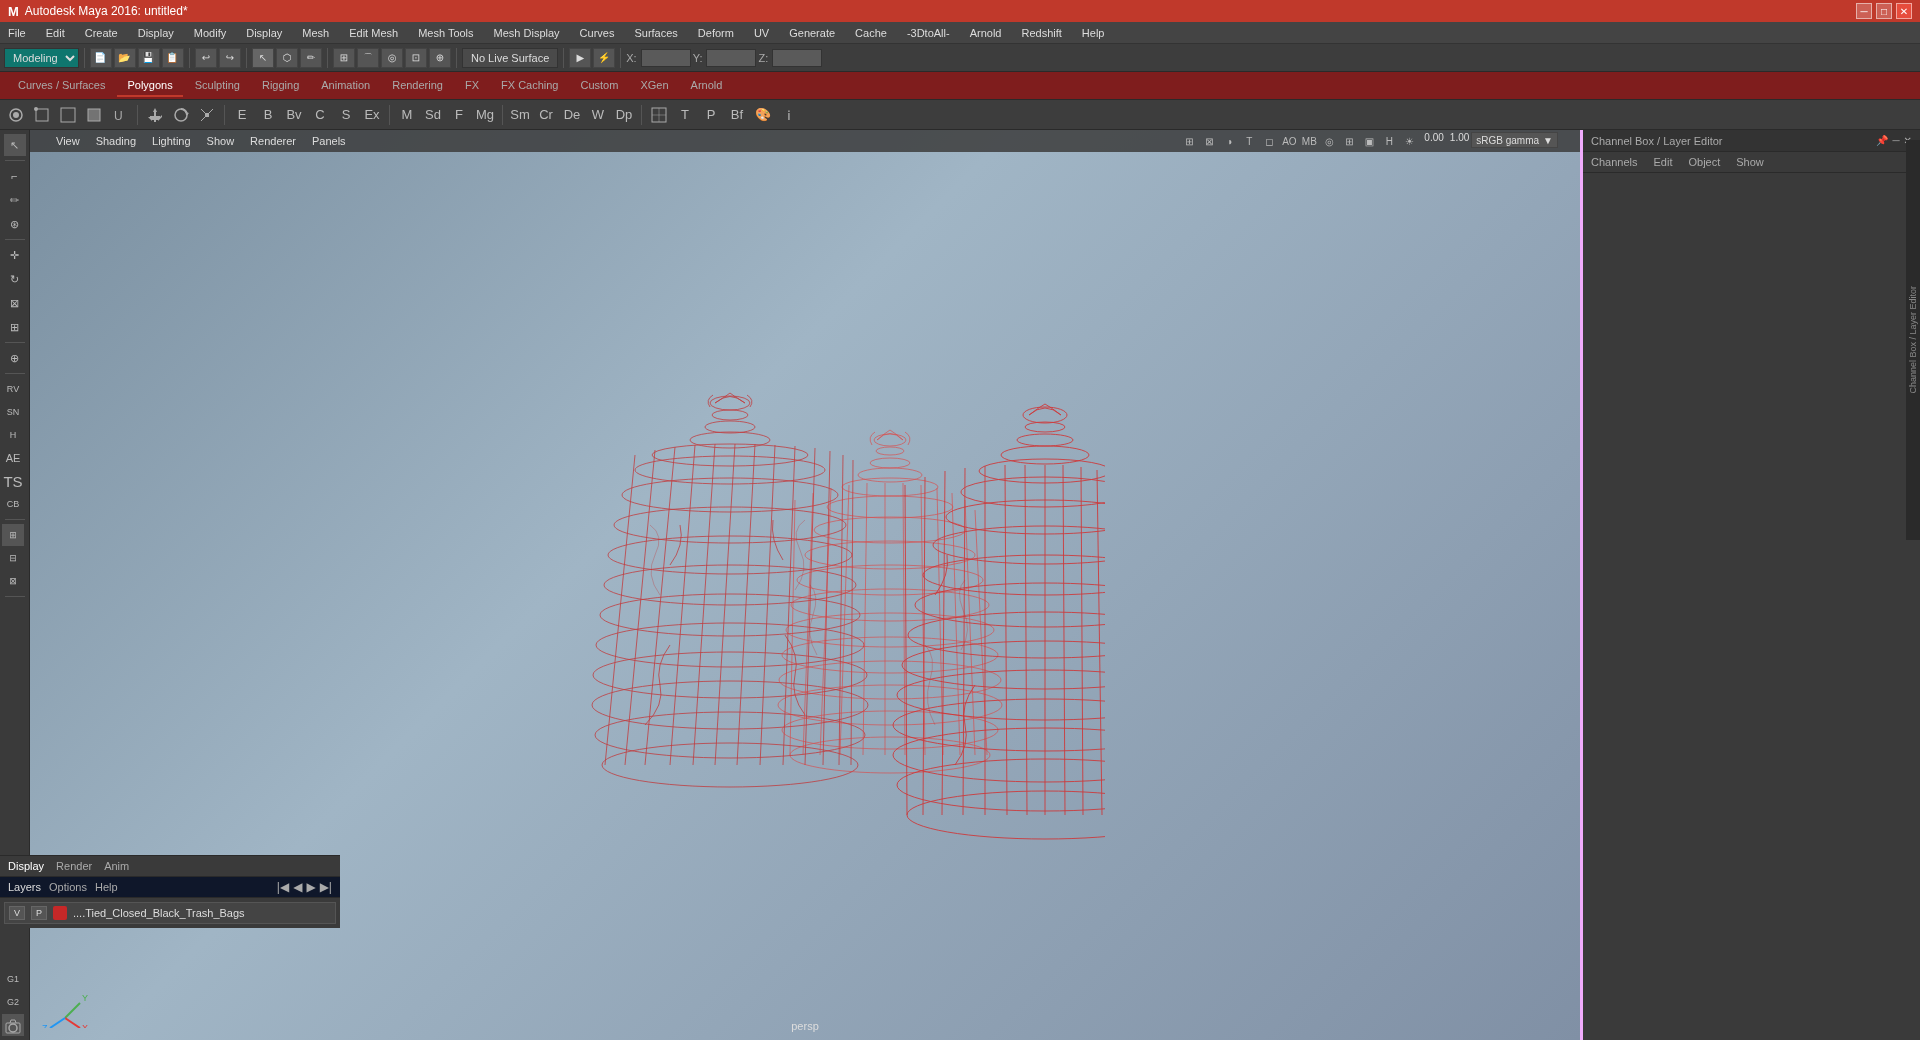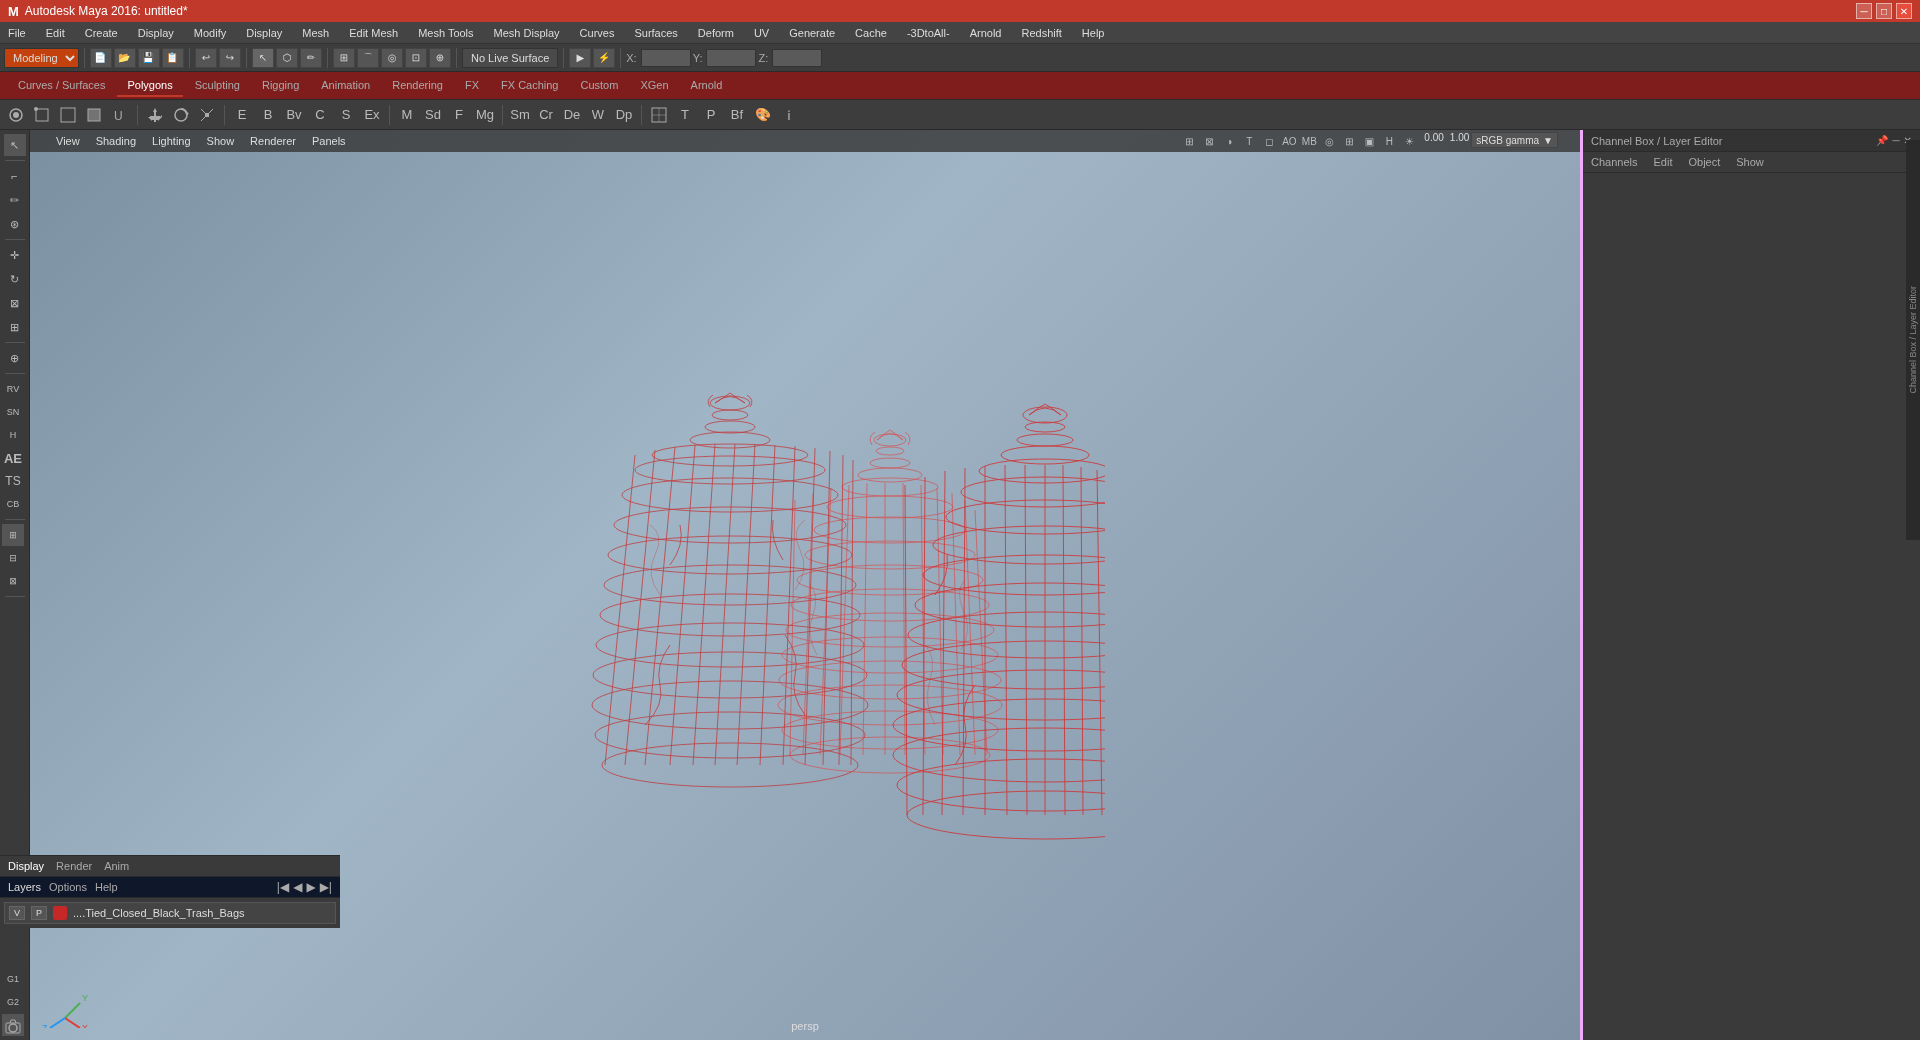--- a/index.html
+++ b/index.html
@@ -10,21 +10,21 @@
     #title-bar-left { display: flex; align-items: center; gap: 6px; }
     #title-bar-controls { display: flex; gap: 4px; }
     .title-btn { width: 16px; height: 16px; border: 1px solid rgba(255,255,255,0.5); background: rgba(255,255,255,0.2); cursor: pointer; display: flex; align-items: center; justify-content: center; font-size: 10px; color: white; }
 
     
     #menu-bar { background: #444; height: 22px; display: flex; align-items: center; padding: 0 4px; gap: 12px; border-bottom: 1px solid #333; }
     .menu-item { color: #ddd; font-size: 11px; cursor: pointer; padding: 2px 4px; }
 
     
     #main-toolbar { background: #3d3d3d; height: 28px; display: flex; align-items: center; padding: 0 4px; gap: 2px; border-bottom: 1px solid #2a2a2a; }
-    .toolbar-dropdown { background: #c2410c; border: 1px solid #333; color: #ddd; font-size: 11px; padding: 2px 4px; height: 20px; }
+    .toolbar-dropdown { background: #0f766e; border: 1px solid #333; color: #ddd; font-size: 11px; padding: 2px 4px; height: 20px; }
     .toolbar-sep { width: 1px; background: #555; height: 20px; margin: 0 3px; }
     .toolbar-btn { background: #555; border: 1px solid #444; color: #ddd; width: 22px; height: 20px; display: flex; align-items: center; justify-content: center; cursor: pointer; font-size: 10px; }
     .no-live-surface { background: #4a4a4a; border: 1px solid #333; color: #ddd; font-size: 11px; padding: 2px 8px; height: 20px; display: flex; align-items: center; }
     .xyz-inputs { display: flex; align-items: center; gap: 2px; }
     .xyz-label { color: #aaa; font-size: 11px; margin-right: 2px; }
     .xyz-input { background: #5a5a5a; border: 1px solid #333; color: #ddd; width: 50px; height: 18px; font-size: 10px; padding: 0 2px; }
 
     
     #tab-bar { background: #7f1d1d; height: 28px; display: flex; align-items: center; padding: 0 8px; gap: 2px; border-bottom: 1px solid #2a2a2a; }
     .tab { padding: 4px 10px; color: #aaa; font-size: 11px; cursor: pointer; border-bottom: 2px solid transparent; }
@@ -273,22 +273,22 @@
     <button class="left-btn">⊠</button>
     <button class="left-btn">⊞</button>
     <div class="left-sep"></div>
     <button class="left-btn">⊕</button>
     <div class="left-sep"></div>
 
     <div style="display:flex; flex-direction:column; gap:1px; width:100%;">
       <button class="left-btn" style="font-size:9px;">RV</button>
       <button class="left-btn" style="font-size:9px;">SN</button>
       <button class="left-btn" style="font-size:9px;">H</button>
-      <button class="left-btn" style="font-size:13px;font-weight:bold;">AE</button>
-      <button class="left-btn" style="font-size:12px;">TS</button>
+      <button class="left-btn" style="font-size:11px;">AE</button>
+      <button class="left-btn" style="font-size:15px;">TS</button>
       <button class="left-btn" style="font-size:9px;">CB</button>
     </div>
     <div class="left-sep"></div>
     <div style="display:flex; flex-direction:column; gap:1px; width:100%;">
       <button class="left-btn" style="font-size:9px; background:#555;">⊞</button>
       <button class="left-btn" style="font-size:9px;">⊟</button>
       <button class="left-btn" style="font-size:9px;">⊠</button>
     </div>
     <div class="left-sep"></div>
     <div style="display:flex; flex-direction:column; gap:1px; width:100%; margin-top: auto;">

